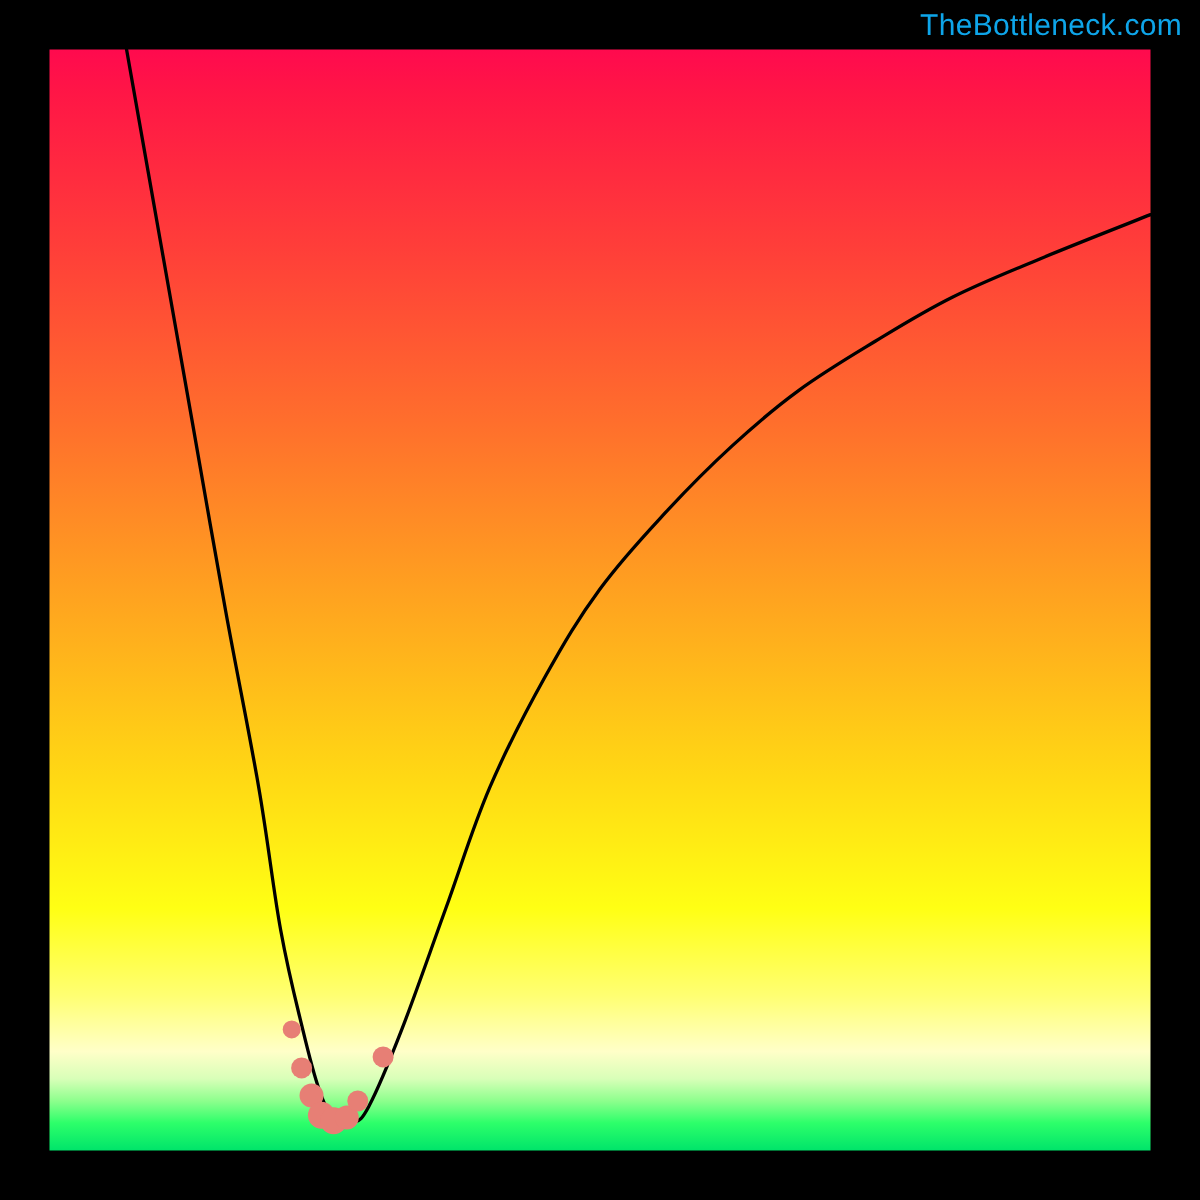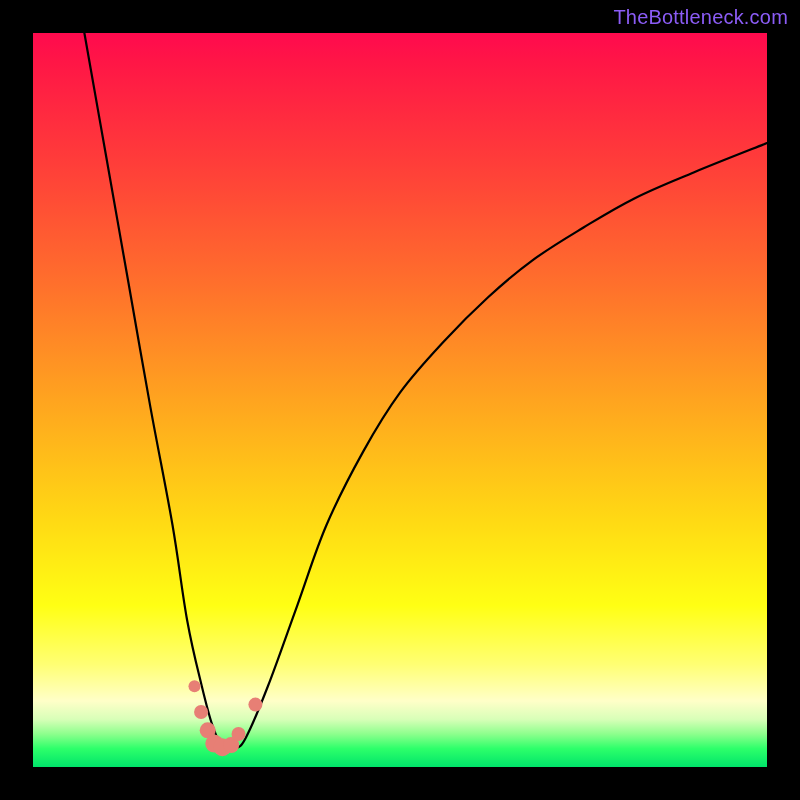--- a/index.html
+++ b/index.html
@@ -39,21 +39,21 @@
       #d8ffb8 93.5%,
       #8dff8d 95.5%,
       #2dff6a 97.5%,
       #00e46a 100%
     );
   }
   .watermark {
     position: absolute;
     top: 6px;
     right: 12px;
-    color: #8b5cf6;
+    color: #0ea5e9;
     font-size: 20px;
     letter-spacing: 0.2px;
     font-weight: 400;
   }
   svg.curve {
     position: absolute;
     left: 0;
     top: 0;
     width: 734px;
     height: 734px;

